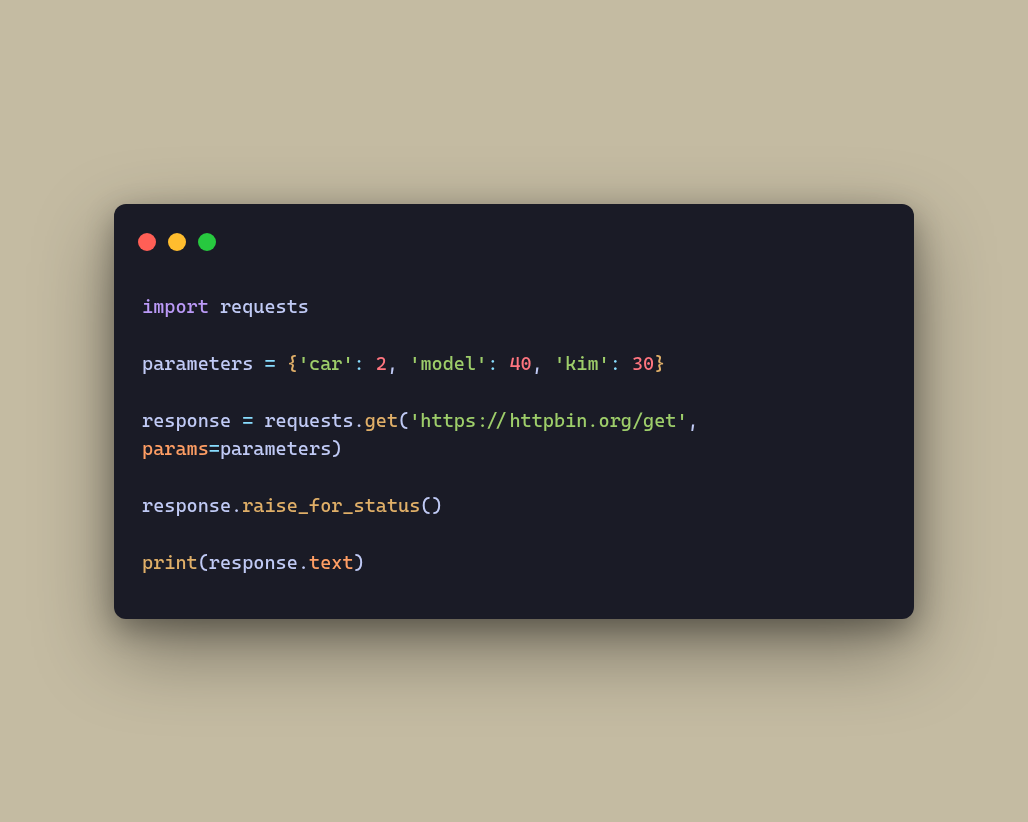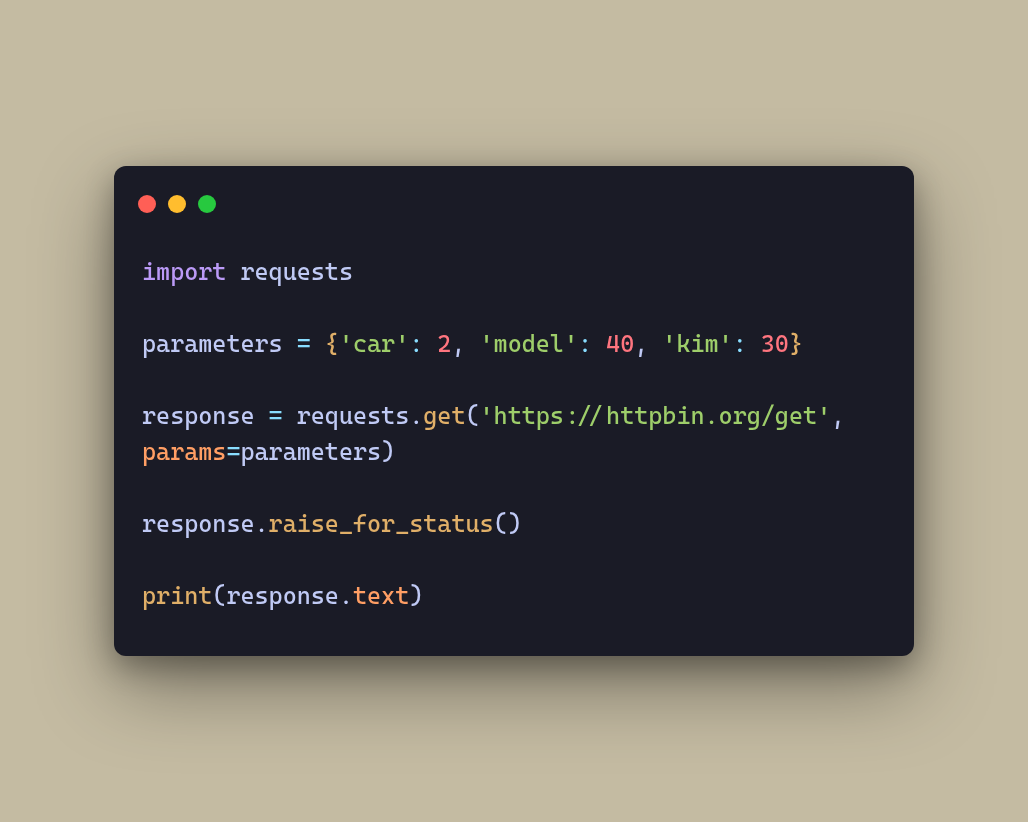--- a/index.html
+++ b/index.html
@@ -34,21 +34,21 @@
     .traffic-light {
       width: 18px;
       height: 18px;
       border-radius: 50%;
     }
     .tl-red { background: #ff5f56; }
     .tl-yellow { background: #ffbd2e; }
     .tl-green { background: #27c93f; }
     .code-area {
       padding: 40px 28px 0 28px;
-      font-size: 24px;
+      font-size: 19px;
       line-height: 1.5;
       color: #c0caf5;
       white-space: pre-wrap;
       word-break: break-word;
     }
     .tok-keyword { color: #bb9af7; }
     .tok-module  { color: #c0caf5; }
     .tok-var     { color: #c0caf5; }
     .tok-op      { color: #89ddff; }
     .tok-punct   { color: #c0caf5; }

